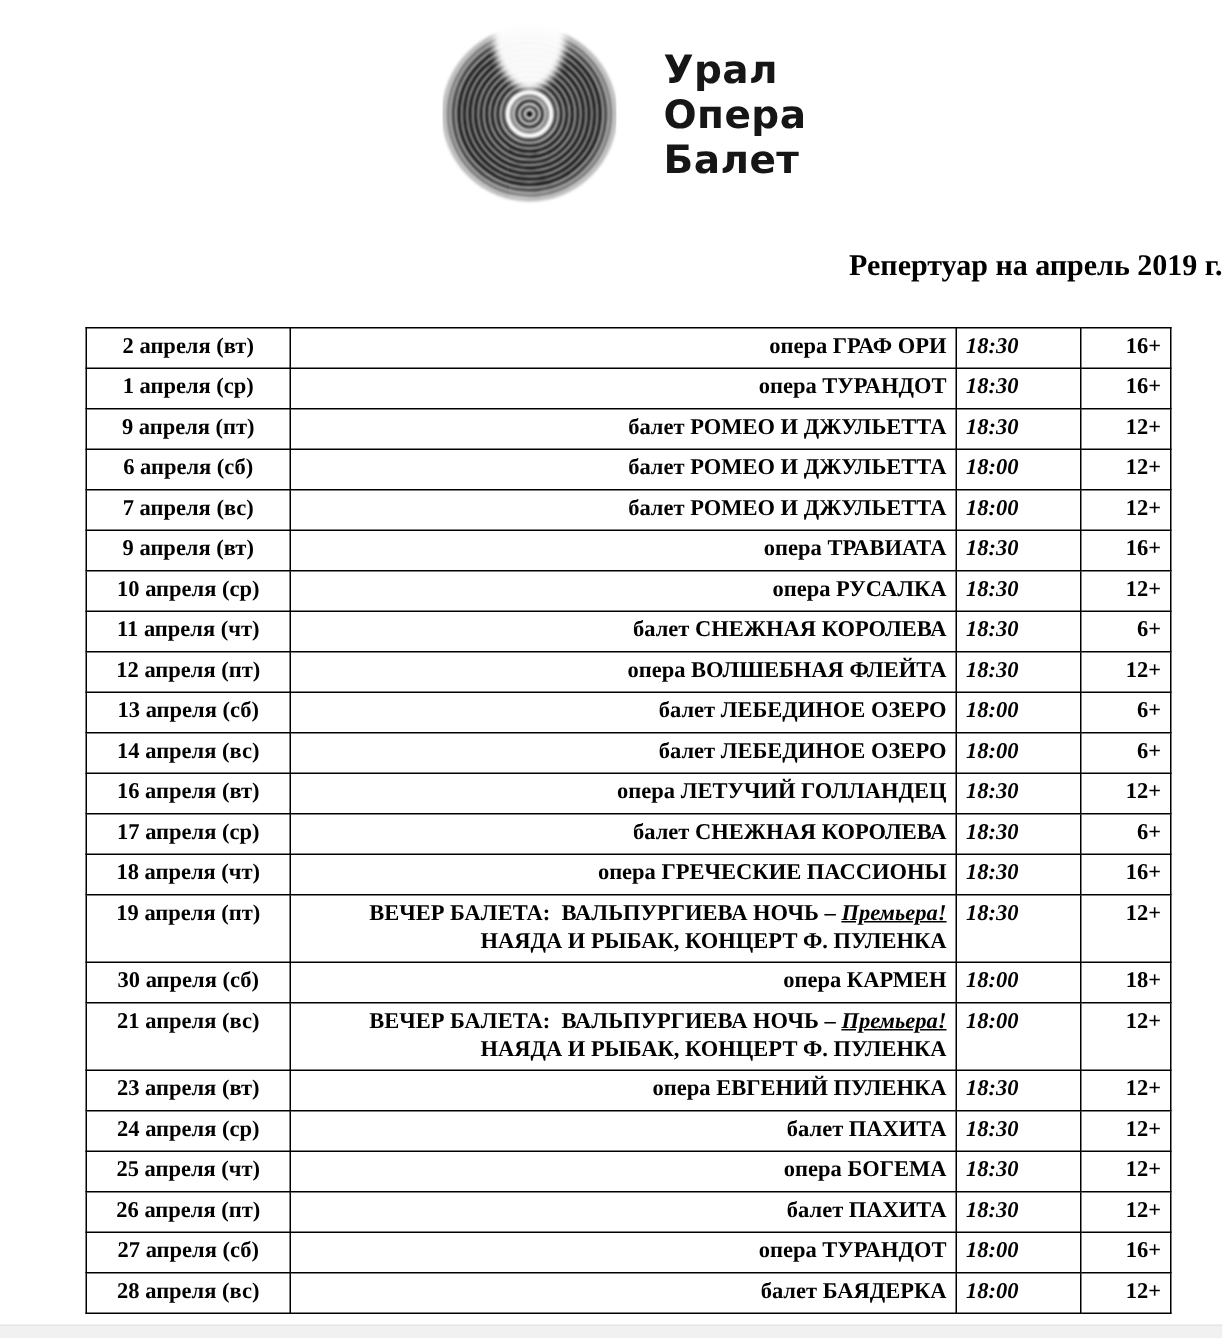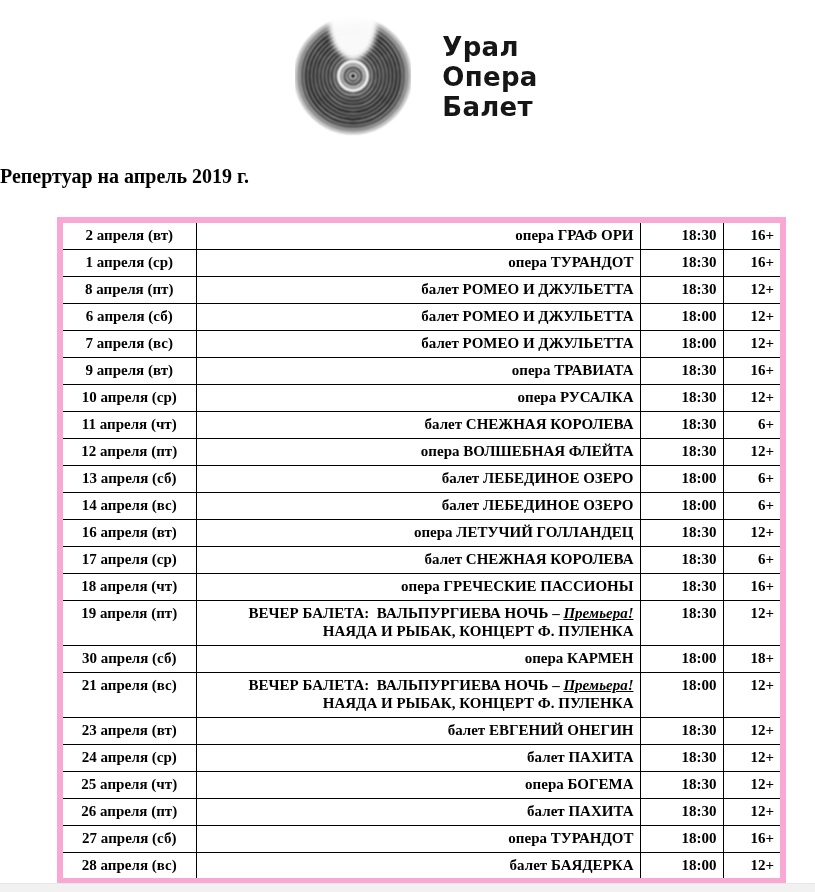--- a/index.html
+++ b/index.html
@@ -37,47 +37,47 @@
     font-weight: bold;
     font-size: 26px;
     line-height: 30px;
     letter-spacing: 0.3px;
     color: #161616;
     margin-left: 20px;
   }
   
   .page-title {
     margin-top: 25px;
-    text-align: left;
+    text-align: right;
     font-weight: bold;
     font-size: 20px;
     font-family: "Liberation Serif", serif;
   }
   
   table.schedule {
     border-collapse: collapse;
     table-layout: fixed;
     width: 723px;
     margin: 29px 0 0 57px;
-    border: 6px solid #f9a8d4;
+    border: 1px solid #f9a8d4;
   }
   table.schedule td {
     border: 1px solid #000;
     box-sizing: border-box;
     height: 27px;
     padding: 3px 6px 4px 6px;
     font-weight: bold;
     font-size: 15px;
     line-height: 18.5px;
     vertical-align: top;
     overflow: hidden;
   }
   td.c-date { text-align: center; }
   td.c-perf { text-align: right; padding-left: 10px; }
-  td.c-time { text-align: right; font-size: 16px; }
+  td.c-time { text-align: left; font-size: 16px; font-style: italic; }
   td.c-age  { text-align: right; }
   .premiere { font-style: italic; text-decoration: underline; }
   .perf-line2 { display: block; }
   
   .footer-strip {
     position: absolute;
     left: 0; right: 0; bottom: 0;
     height: 8px;
     background: #f1f1f1;
     border-top: 1px solid #e7e7e7;
@@ -160,21 +160,21 @@
       </td>
       <td class="c-time">
         <span>18:30</span>
       </td>
       <td class="c-age">
         <span>16+</span>
       </td>
     </tr>
         <tr>
       <td class="c-date">
-        <span>8 апреля (пт)</span>
+        <span>9 апреля (пт)</span>
       </td>
       <td class="c-perf">
         <span>балет РОМЕО И ДЖУЛЬЕТТА</span><span class="premiere"></span><span class="perf-line2"></span>
       </td>
       <td class="c-time">
         <span>18:30</span>
       </td>
       <td class="c-age">
         <span>12+</span>
       </td>
@@ -373,21 +373,21 @@
       </td>
       <td class="c-age">
         <span>12+</span>
       </td>
     </tr>
         <tr>
       <td class="c-date">
         <span>23 апреля (вт)</span>
       </td>
       <td class="c-perf">
-        <span>балет ЕВГЕНИЙ ОНЕГИН</span><span class="premiere"></span><span class="perf-line2"></span>
+        <span>опера ЕВГЕНИЙ ПУЛЕНКА</span><span class="premiere"></span><span class="perf-line2"></span>
       </td>
       <td class="c-time">
         <span>18:30</span>
       </td>
       <td class="c-age">
         <span>12+</span>
       </td>
     </tr>
         <tr>
       <td class="c-date">

